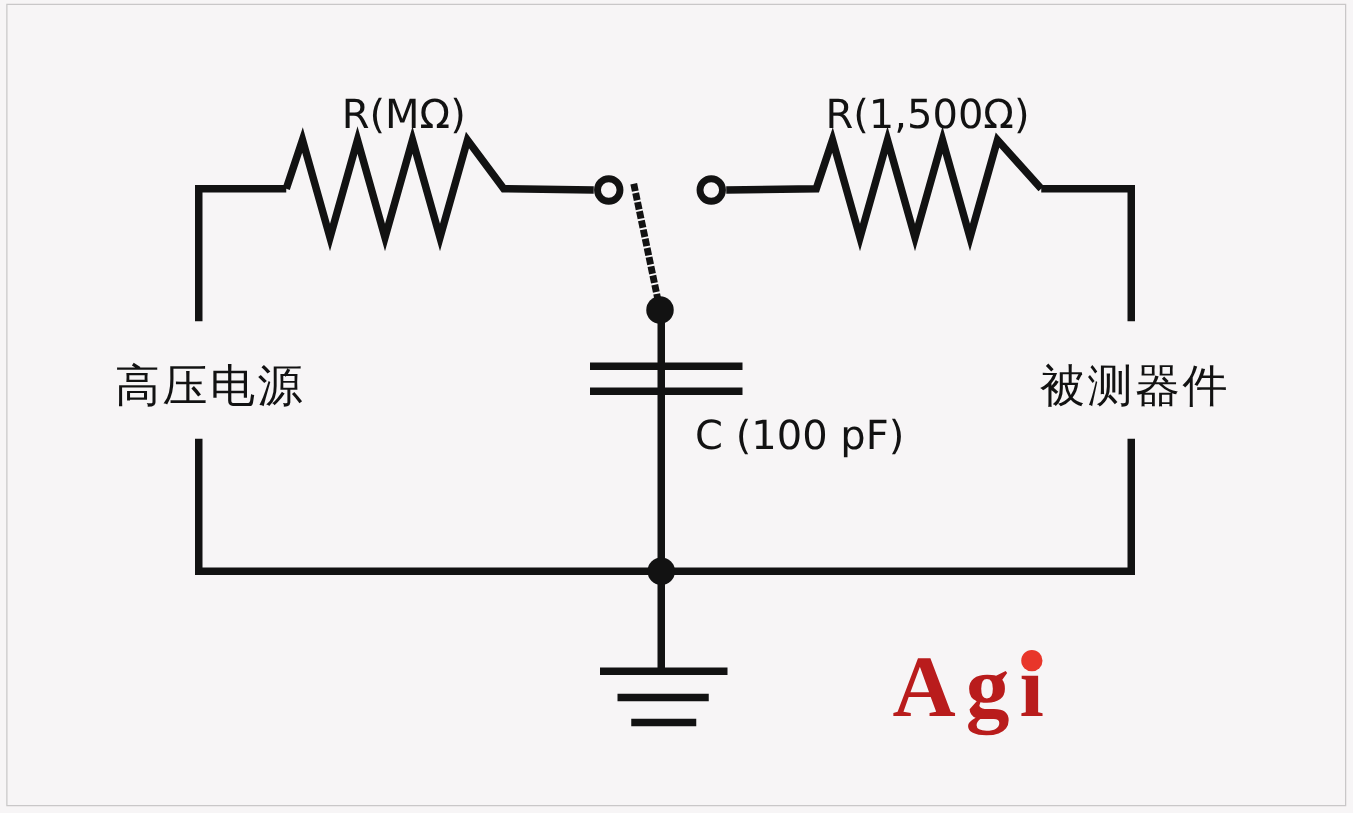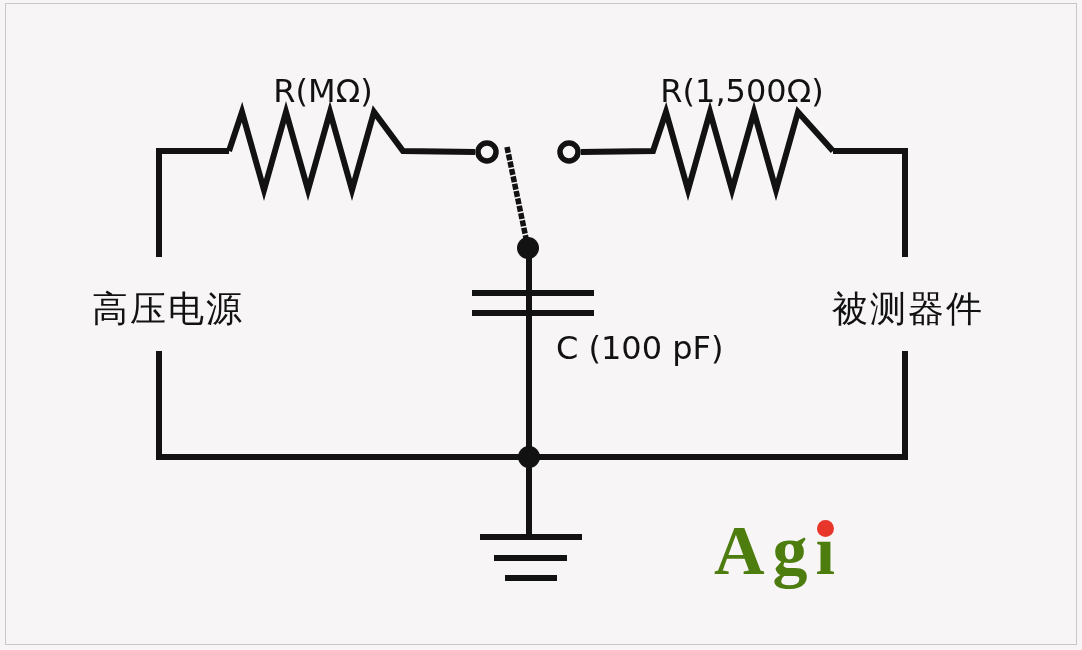--- a/index.html
+++ b/index.html
@@ -41,21 +41,21 @@
     position: absolute;
     left: 714px;
     top: 516px;
     display: flex;
     align-items: flex-start;
     line-height: 1;
     font-family: "Liberation Serif", serif;
     font-weight: 700;
     font-size: 70px;
     letter-spacing: 8px;
-    color: #4d7c0f;
+    color: #b91c1c;
     white-space: nowrap;
   }
   .logo-i { position: relative; display: inline-block; }
   .logo-i .dot {
     position: absolute;
     left: 50%;
     margin-left: -12px;
     top: 4px;
     width: 17px;
     height: 17px;

